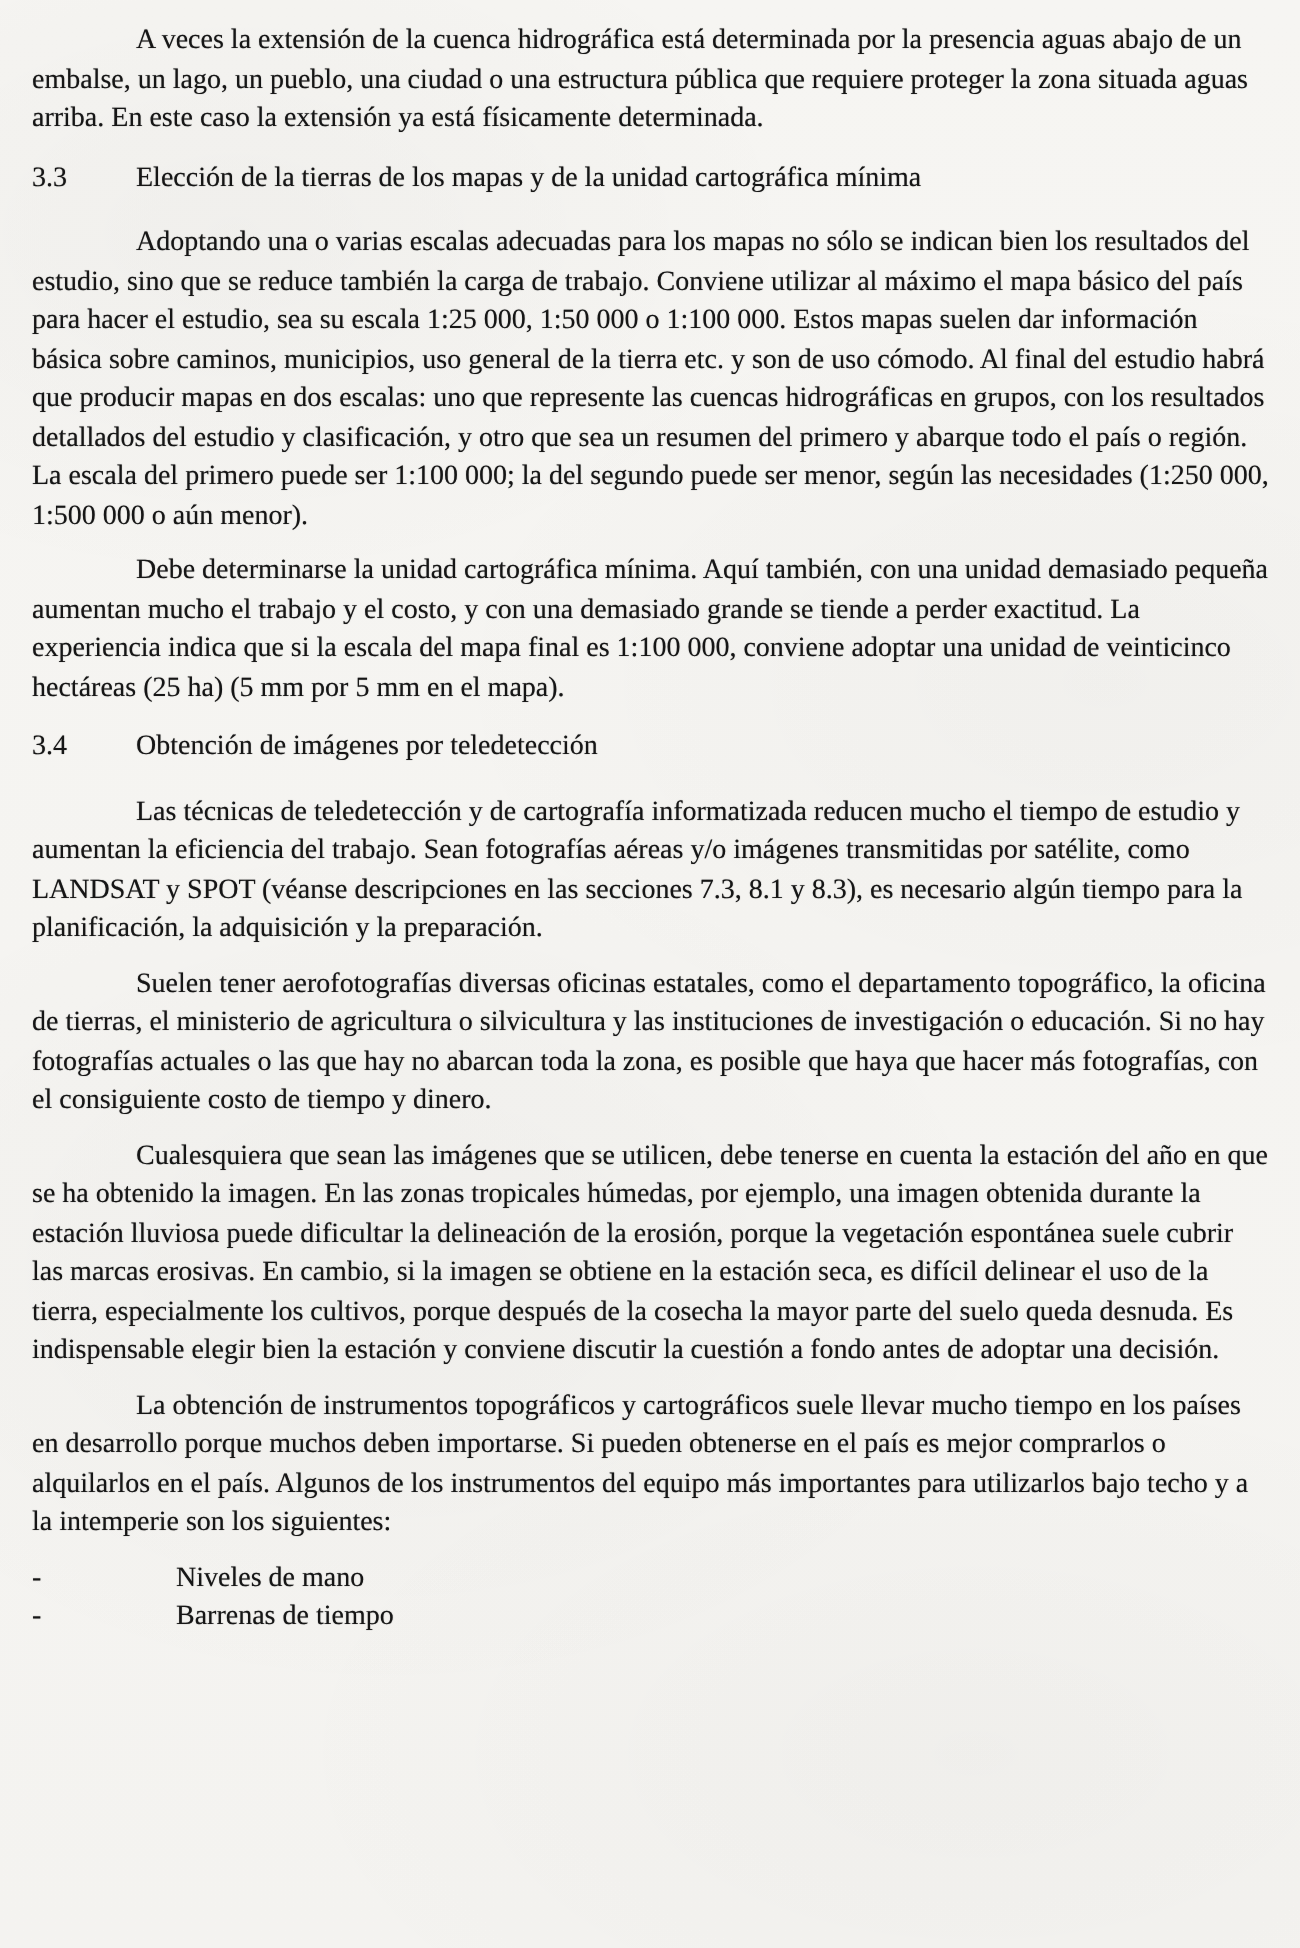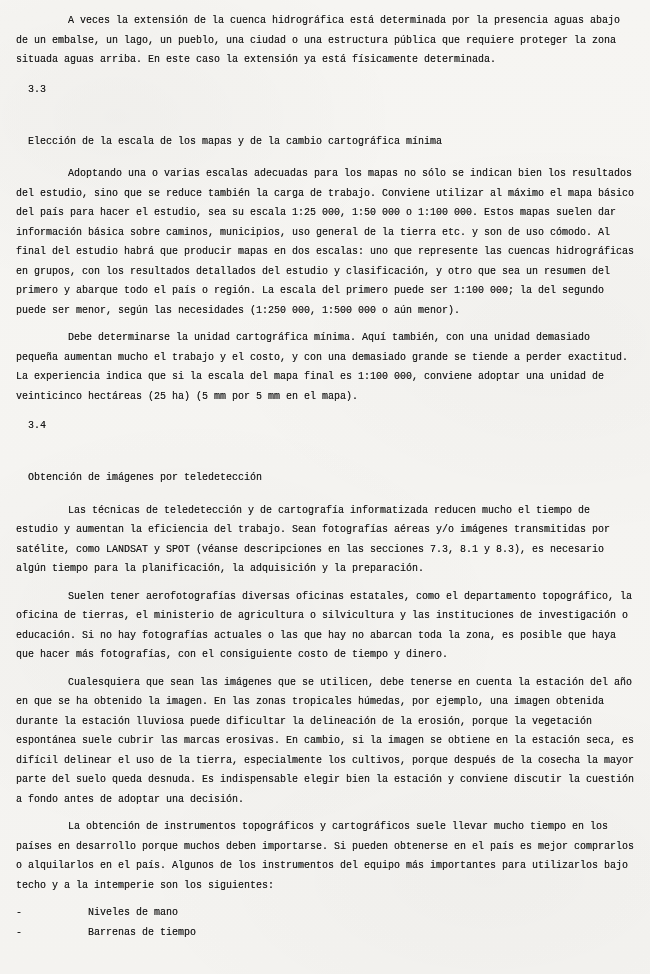--- a/index.html
+++ b/index.html
@@ -17,35 +17,34 @@
       radial-gradient(ellipse 500px 300px at 85% 35%, rgba(0,0,0,0.02), rgba(0,0,0,0) 70%),
       radial-gradient(ellipse 460px 320px at 30% 65%, rgba(0,0,0,0.025), rgba(0,0,0,0) 70%),
       radial-gradient(ellipse 520px 280px at 75% 90%, rgba(0,0,0,0.02), rgba(0,0,0,0) 70%),
       linear-gradient(180deg, #f6f5f2 0%, #f4f3f0 100%);
   }
   .page {
     box-sizing: border-box;
     width: 650px;
     height: 974px;
     padding: 11px 15px 0 16px;
-    font-family: Liberation Mono, monospace;
-    font-size: 10px;
+    font-family: Liberation Serif, serif;
+    font-size: 14px;
     line-height: 19.5px;
     color: #161616;
     text-shadow: 0 0 0.5px rgba(22,22,22,0.55);
   }
   .para {
     margin: 0 0 8px 0;
     text-indent: 52px;
     text-align: left;
   }
   .heading {
     display: flex;
-    margin: 10px 0 13px 12px;
-    flex-direction: column;
+    margin: 10px 0 13px 0;
   }
   .heading .hnum {
     flex: 0 0 52px;
   }
   .heading .htitle {
     flex: 1 1 auto;
   }
   .list {
     margin-top: 6px;
   }
@@ -62,21 +61,21 @@
 </style>
 </head>
 <body>
 
 <div class="page">
 
   <p class="para">A veces la extensión de la cuenca hidrográfica está determinada por la presencia aguas abajo de un embalse, un lago, un pueblo, una ciudad o una estructura pública que requiere proteger la zona situada aguas arriba. En este caso la extensión ya está físicamente determinada.</p>
 
   <div class="heading">
     <span class="hnum">3.3</span>
-    <span class="htitle">Elección de la escala de los mapas y de la cambio cartográfica mínima</span>
+    <span class="htitle">Elección de la tierras de los mapas y de la unidad cartográfica mínima</span>
   </div>
 
   <p class="para">Adoptando una o varias escalas adecuadas para los mapas no sólo se indican bien los resultados del estudio, sino que se reduce también la carga de trabajo. Conviene utilizar al máximo el mapa básico del país para hacer el estudio, sea su escala 1:25 000, 1:50 000 o 1:100 000. Estos mapas suelen dar información básica sobre caminos, municipios, uso general de la tierra etc. y son de uso cómodo. Al final del estudio habrá que producir mapas en dos escalas: uno que represente las cuencas hidrográficas en grupos, con los resultados detallados del estudio y clasificación, y otro que sea un resumen del primero y abarque todo el país o región. La escala del primero puede ser 1:100 000; la del segundo puede ser menor, según las necesidades (1:250 000, 1:500 000 o aún menor).</p>
 
   <p class="para">Debe determinarse la unidad cartográfica mínima. Aquí también, con una unidad demasiado pequeña aumentan mucho el trabajo y el costo, y con una demasiado grande se tiende a perder exactitud. La experiencia indica que si la escala del mapa final es 1:100 000, conviene adoptar una unidad de veinticinco hectáreas (25 ha) (5 mm por 5 mm en el mapa).</p>
 
   <div class="heading">
     <span class="hnum">3.4</span>
     <span class="htitle">Obtención de imágenes por teledetección</span>
   </div>

